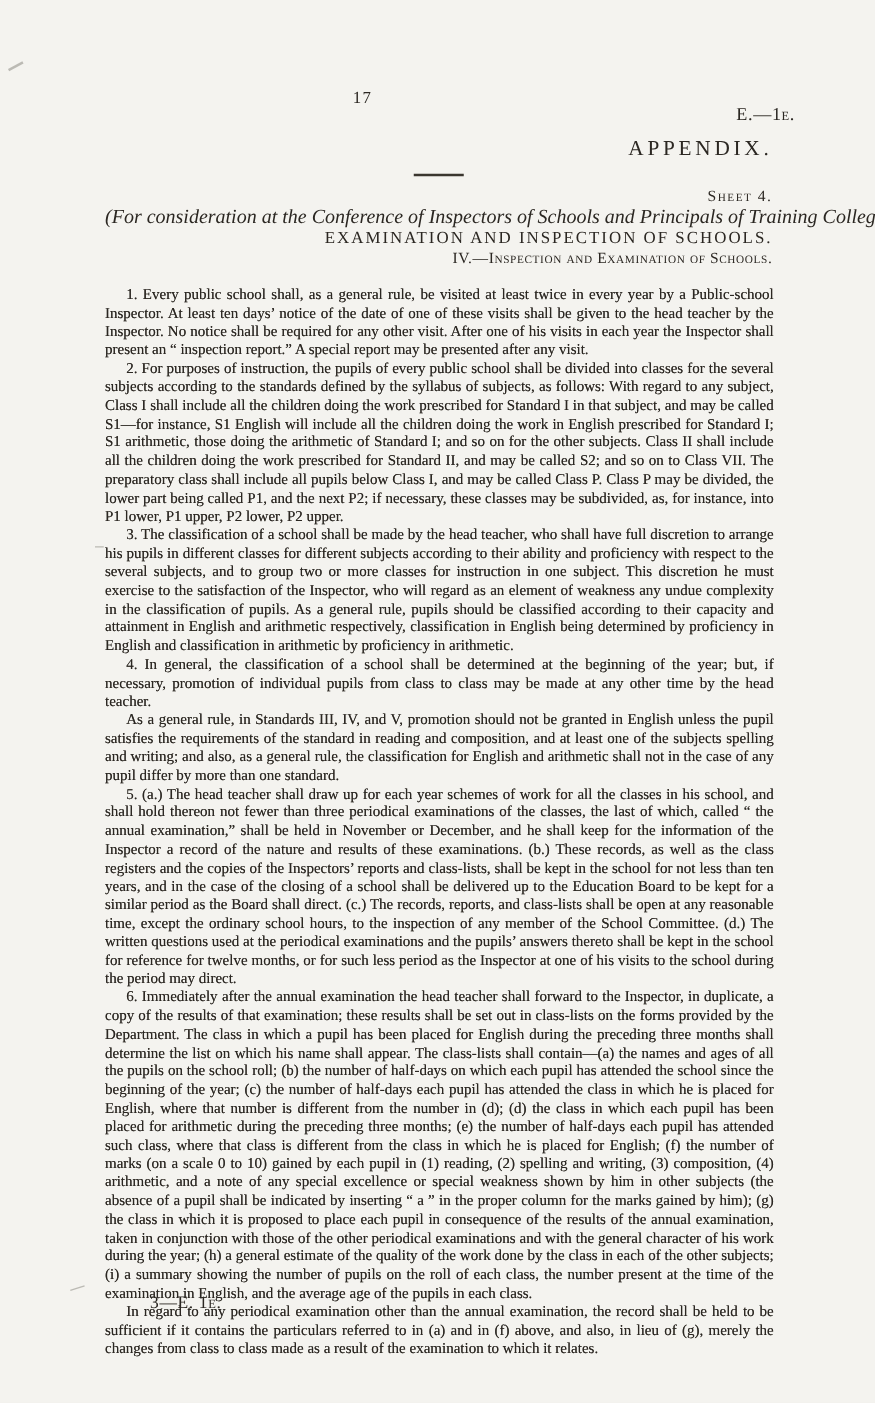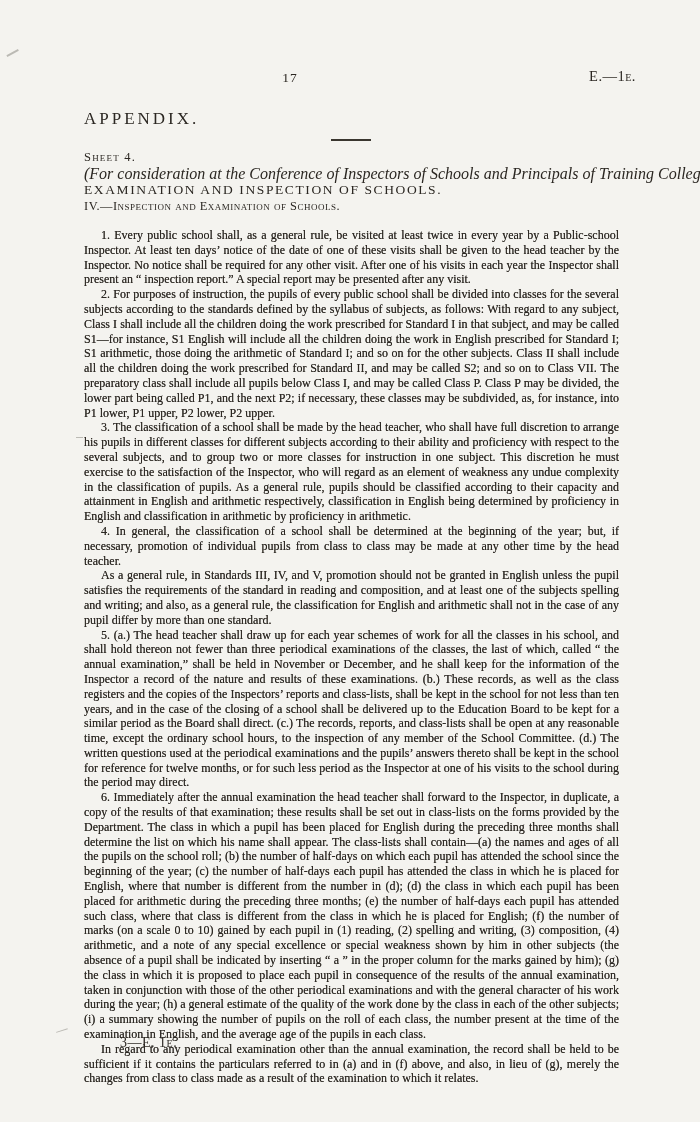--- a/index.html
+++ b/index.html
@@ -13,27 +13,27 @@
     width: 700px; height: 1122px;
     background: #f4f3ef;
     color: #2b2722;
     overflow: hidden;
   }
   .page-number {
     position: absolute; top: 70px; left: 0; width: 580px;
     text-align: center; font-size: 13.5px; letter-spacing: 1px;
   }
   .doc-ref {
-    position: absolute; top: 68px; right: 64px;
+    position: absolute; top: 84px; right: 64px;
     font-size: 14.5px; letter-spacing: 0.5px;
   }
   .doc-ref .sc, .footer .sc { font-variant: small-caps; }
   .headings {
     position: absolute; top: 110px; left: 84px; width: 534px;
-    text-align: left;
+    text-align: right;
   }
   .appendix {
     font-size: 17px; letter-spacing: 3px; line-height: 18px;
   }
   .rule {
     width: 40px; height: 1.6px; background: #3a362f;
     margin: 11px auto 0 auto;
   }
   .sheet-label {
     margin-top: 9px;

